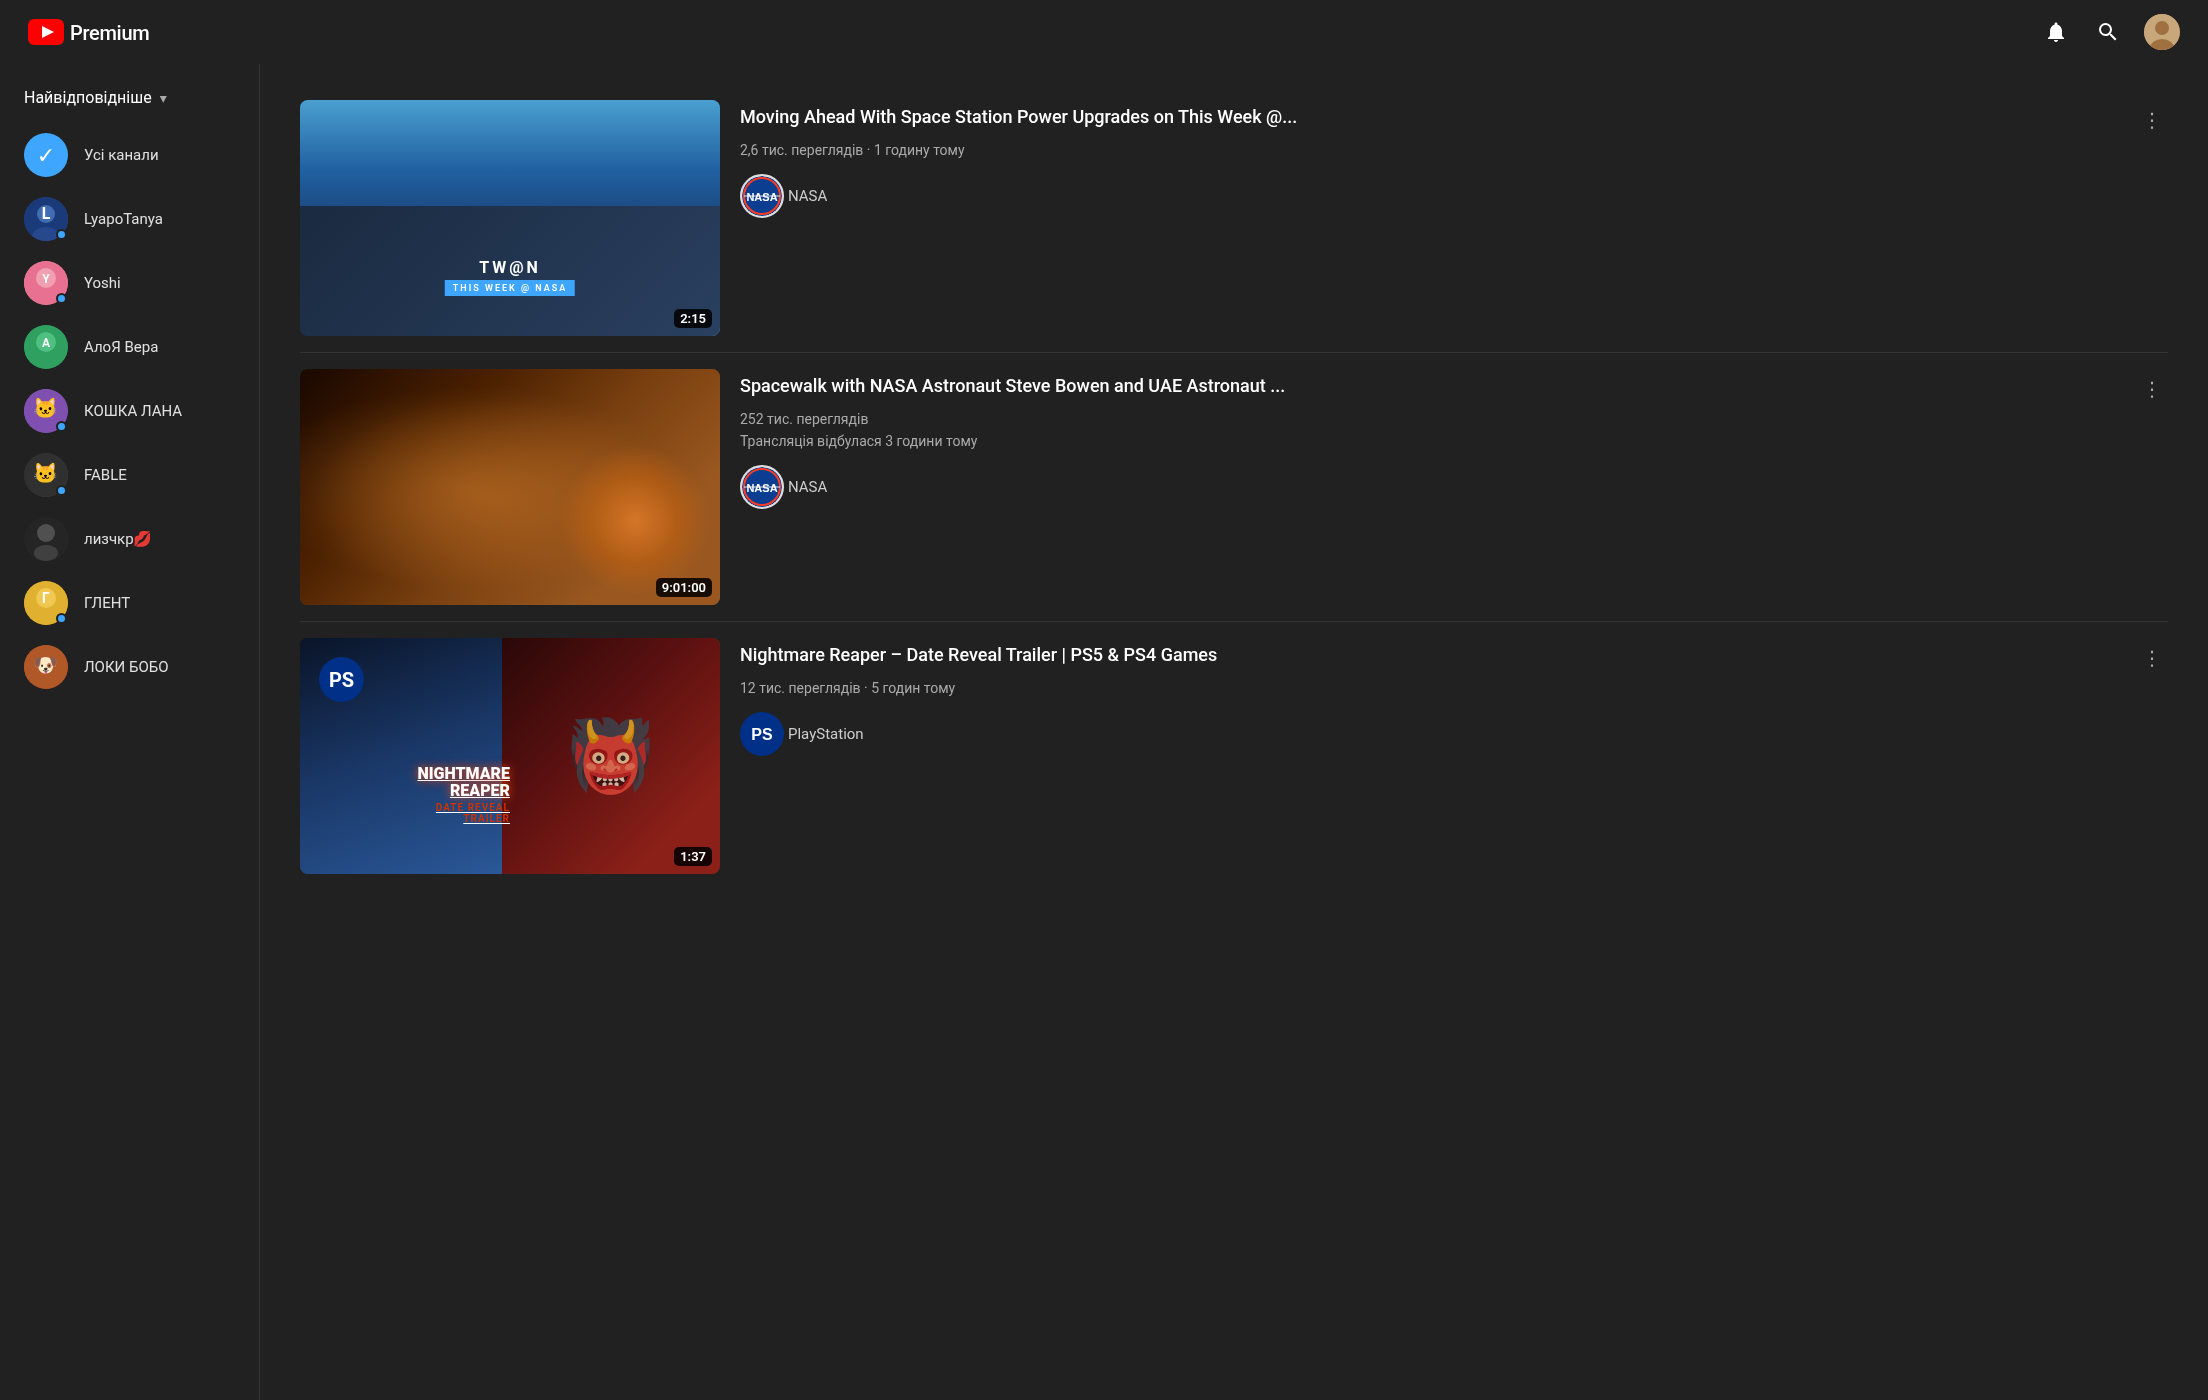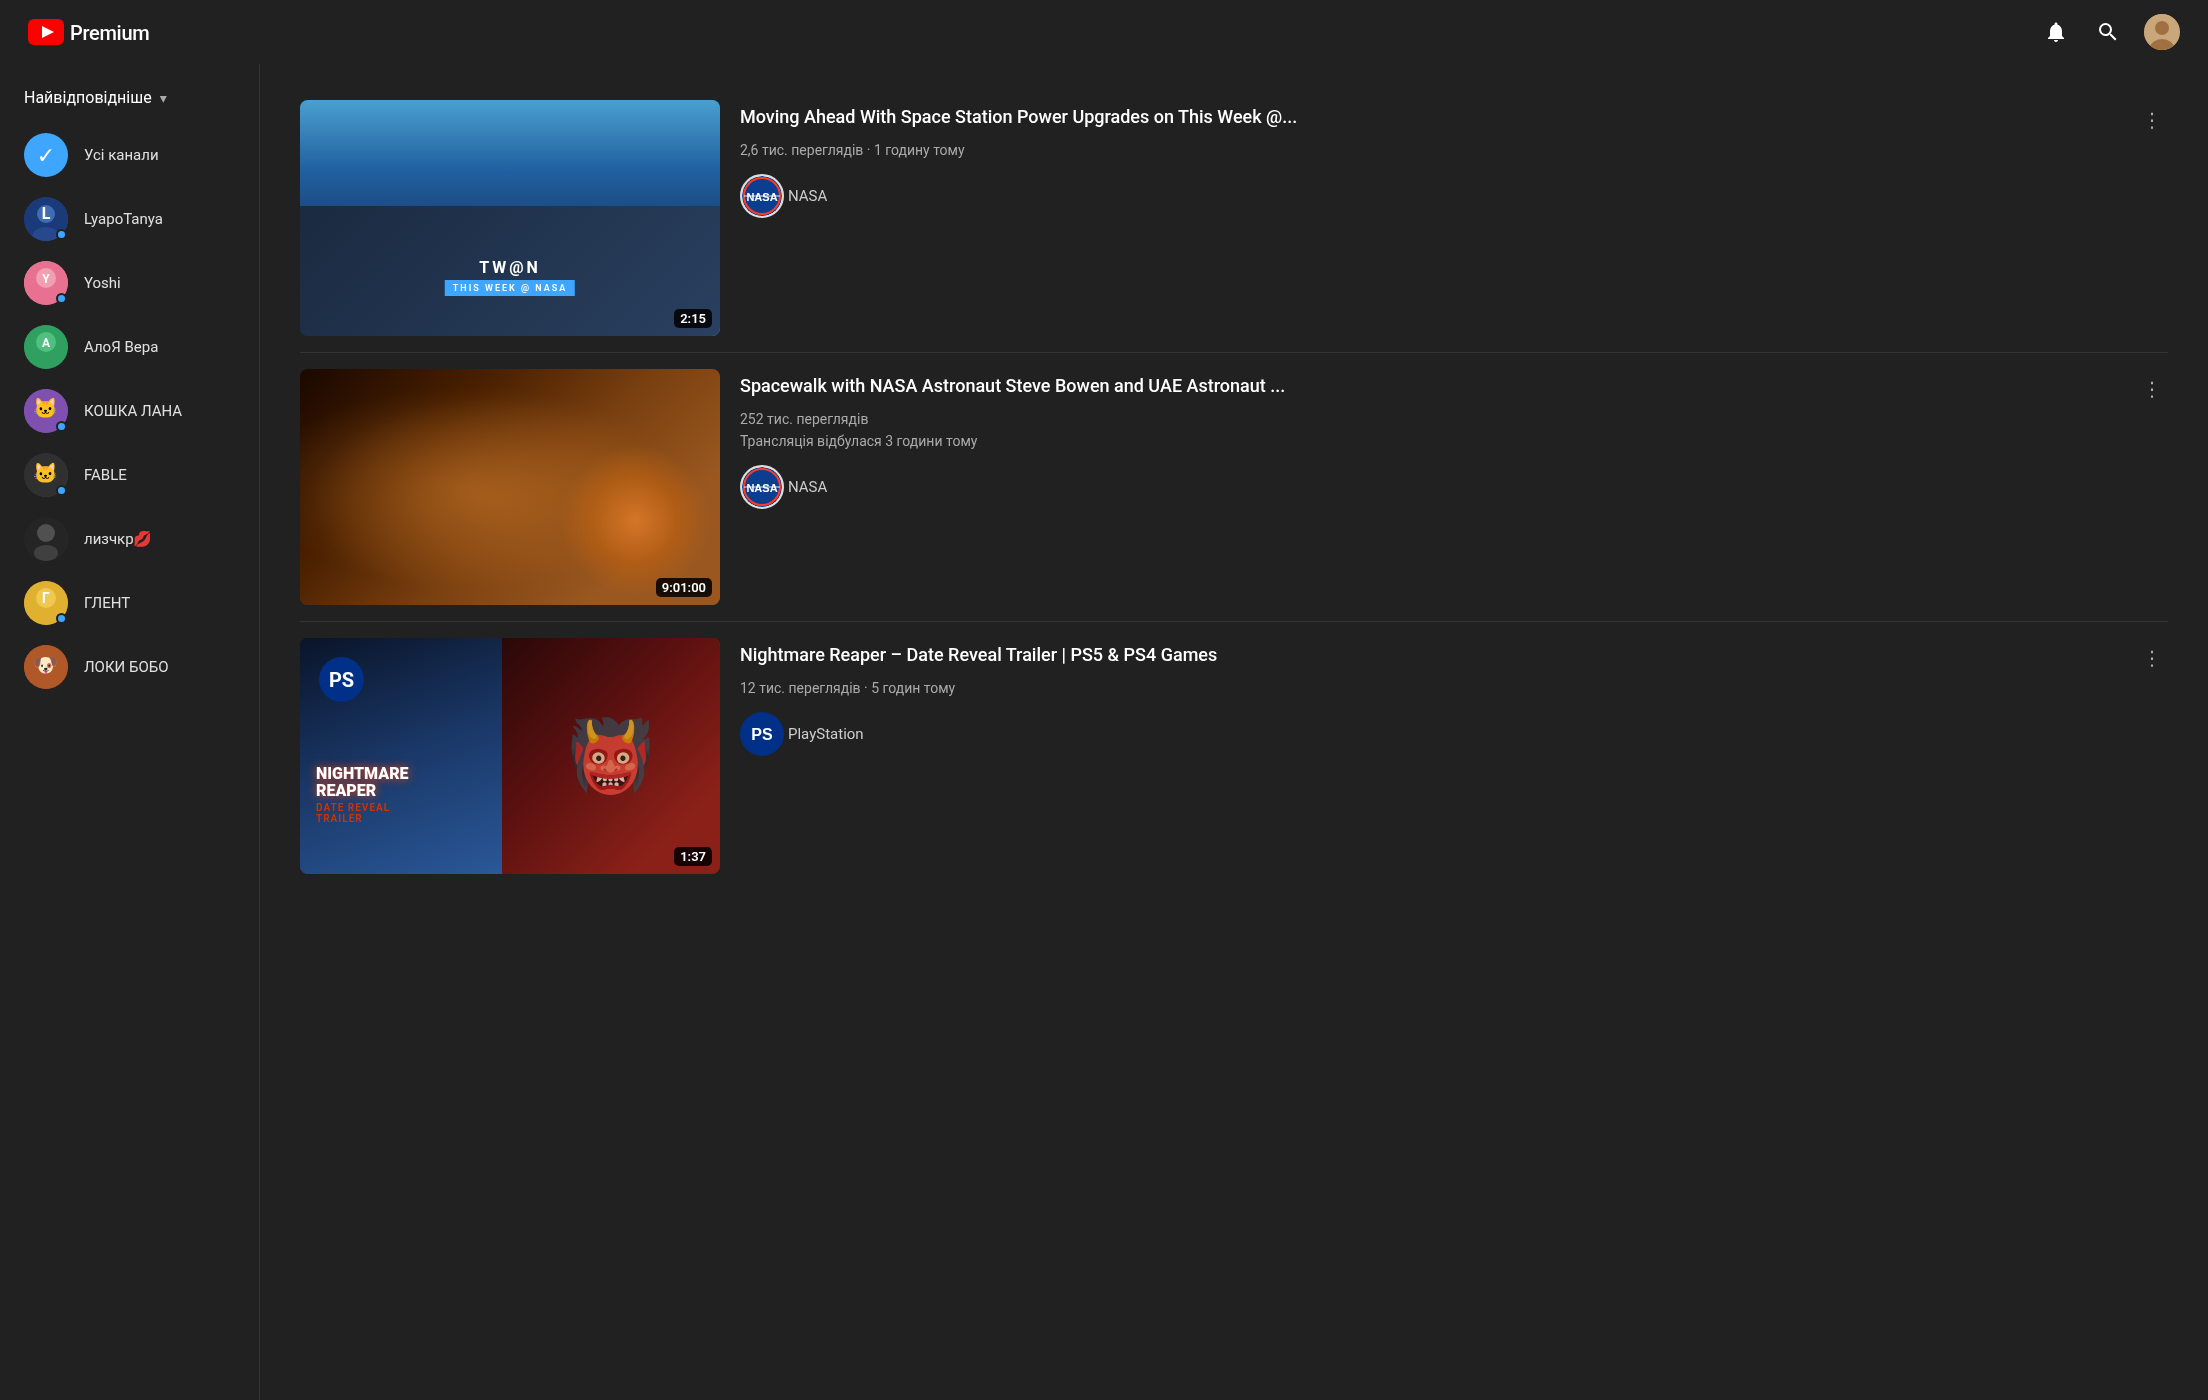--- a/index.html
+++ b/index.html
@@ -257,21 +257,22 @@
       height: 50px;
       display: flex;
       align-items: center;
       justify-content: center;
     }
     .nightmare-text {
       position: absolute;
       bottom: 50px;
       left: 16px;
       right: 50%;
-      text-align: left;
+      text-align: right;
+      text-decoration: underline;
     }
     .nightmare-title {
       font-size: 16px;
       font-weight: 900;
       color: #fff;
       text-transform: uppercase;
       line-height: 1.1;
       text-shadow: 0 0 10px #ff4400;
     }
     .nightmare-subtitle {

